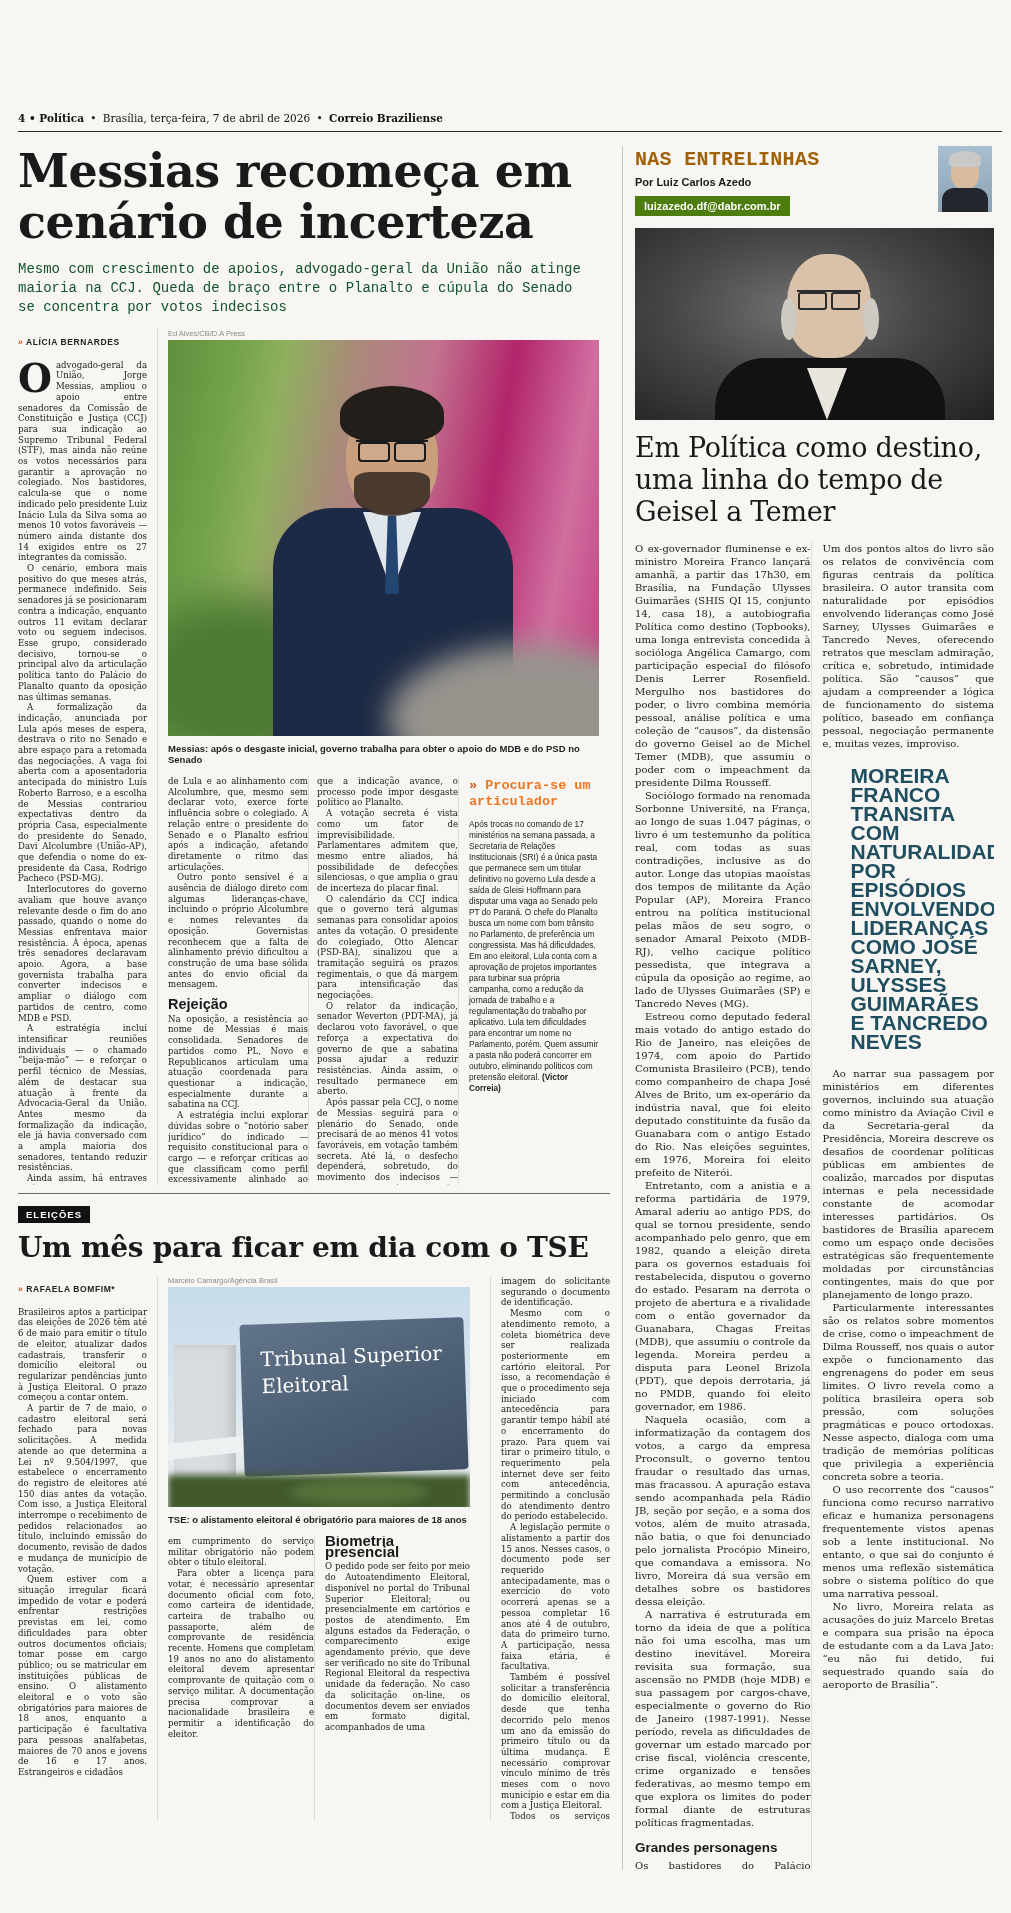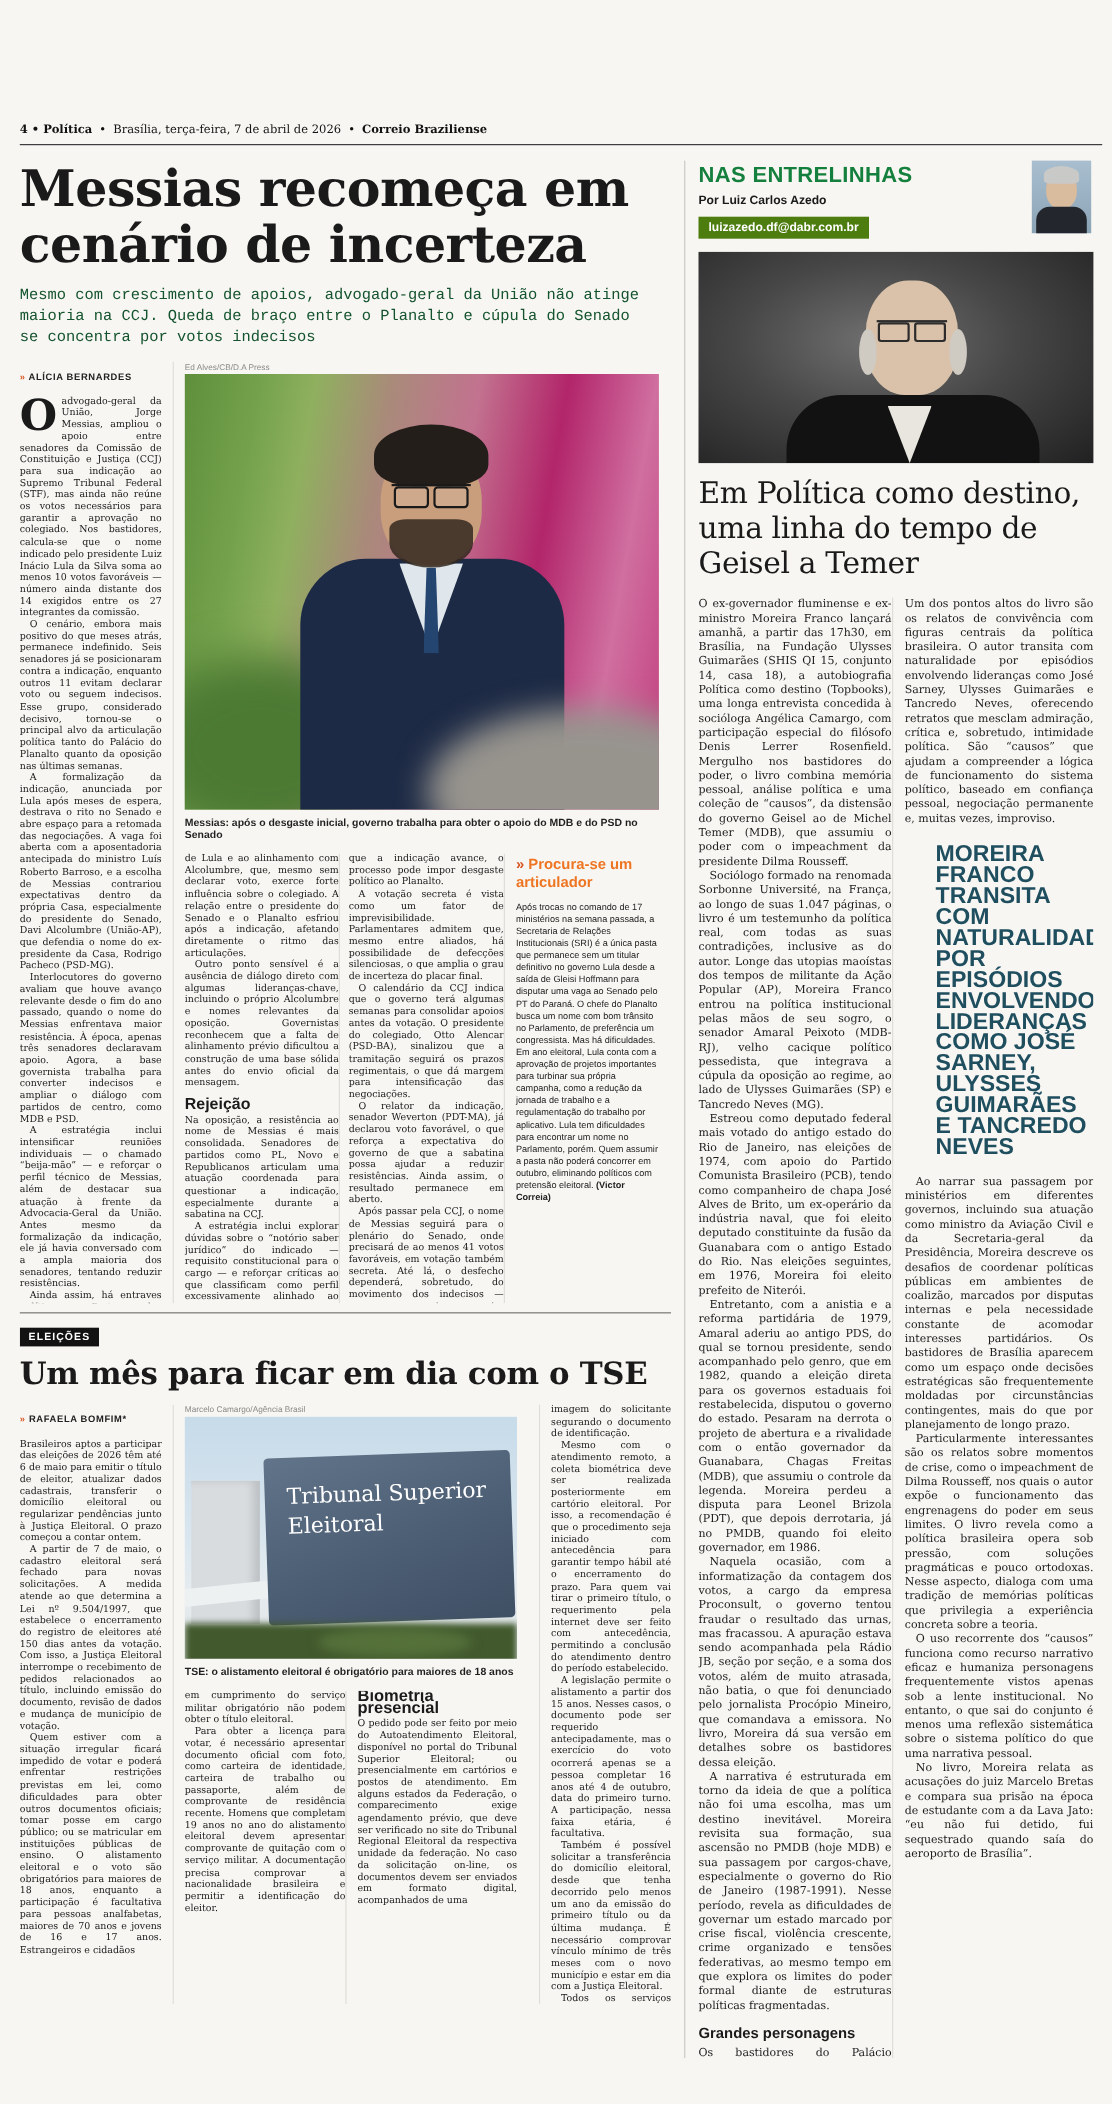--- a/index.html
+++ b/index.html
@@ -56,21 +56,21 @@
              color:#1f1f1f; margin:7px 0 11px; }
 
   .three-cols { display:flex; flex:1; overflow:hidden; }
   .tc { width:140px; }
   .tc2 { border-left:1px solid #dddcd6; padding-left:8px; width:150px; }
   .subhead { font-family:"Liberation Sans",sans-serif; font-weight:bold; font-size:14.5px;
              margin:9px 0 4px; text-indent:0; text-align:left; }
 
   .sidebar { flex:1; border-left:1px solid #dddcd6; padding-left:10px;
              font-family:"Liberation Sans",sans-serif; }
-  .sidebar-title { color:#ee7623; font-size:13.5px; line-height:15.5px; font-weight:bold; margin:2px 0 10px; }
+  .sidebar-title { color:#ee7623; font-size:13.5px; line-height:15.5px; font-weight:bold; margin:2px 0 10px;font-family:Liberation Mono, monospace; }
   .sidebar-body { font-size:8.3px; line-height:11px; color:#222; text-align:left; }
   .sidebar-credit { font-weight:bold; }
 
   
   .eleicoes { border-top:1px solid #6b6b66; margin-top:8px; padding-top:9px; height:648px; overflow:hidden; }
   .section-tag { display:inline-block; background:#121212; color:#fff;
                  font-family:"Liberation Sans",sans-serif; font-weight:bold; font-size:9.5px;
                  letter-spacing:1px; padding:3px 8px; margin-bottom:9px; }
   .tse-headline { font-size:28px; line-height:32px; font-weight:bold; letter-spacing:-.3px; margin:0 0 12px; }
   .tse-body { display:flex; height:545px; overflow:hidden; }
@@ -89,21 +89,21 @@
   .tse-cols { display:flex; flex:1; overflow:hidden; }
   .tse-c2 { width:146px; }
   .tse-c3 { flex:1; border-left:1px solid #dddcd6; padding-left:10px; }
   .tse-c3 .subhead { font-size:15px; margin-top:0; }
   .tse-col4 { flex:1; border-left:1px solid #dddcd6; padding-left:10px; margin-left:20px; }
   .footnote { font-family:"Liberation Sans",sans-serif; font-weight:bold; font-size:8.5px;
               line-height:11px; margin-top:10px; text-align:left; }
 
   
   .entre-header { position:relative; padding:2px 64px 0 0; min-height:70px; }
-  .entre-label { color:#15803d; font-family:Liberation Sans, sans-serif; font-weight:bold;
+  .entre-label { color:#a16207; font-family:Liberation Mono, monospace; font-weight:bold;
                  font-size:20px; letter-spacing:.3px; }
   .entre-byline { font-family:"Liberation Sans",sans-serif; font-weight:bold; font-size:11px; margin:5px 0 7px; }
   .entre-email { display:inline-block; background:#4d7c0f; color:#fff; cursor:pointer;
                  font-family:"Liberation Sans",sans-serif; font-weight:bold; font-size:11px; padding:4px 9px; }
   .author-photo { position:absolute; right:2px; top:0; width:54px; height:66px; overflow:hidden;
     background:linear-gradient(180deg,#a9bfd0 0%,#8aa3b5 100%); }
   .ap-head { position:absolute; left:13px; top:10px; width:28px; height:34px; background:#d9bb9d; border-radius:46%; }
   .ap-hair { position:absolute; left:11px; top:5px; width:32px; height:16px; background:#c9c9c7; border-radius:50% 50% 20% 20%; }
   .ap-suit { position:absolute; left:4px; top:42px; width:46px; height:26px; background:#23262c; border-radius:12px 12px 0 0; }
   .moreira-photo { width:100%; height:192px; margin:12px 0 12px; position:relative; overflow:hidden;

